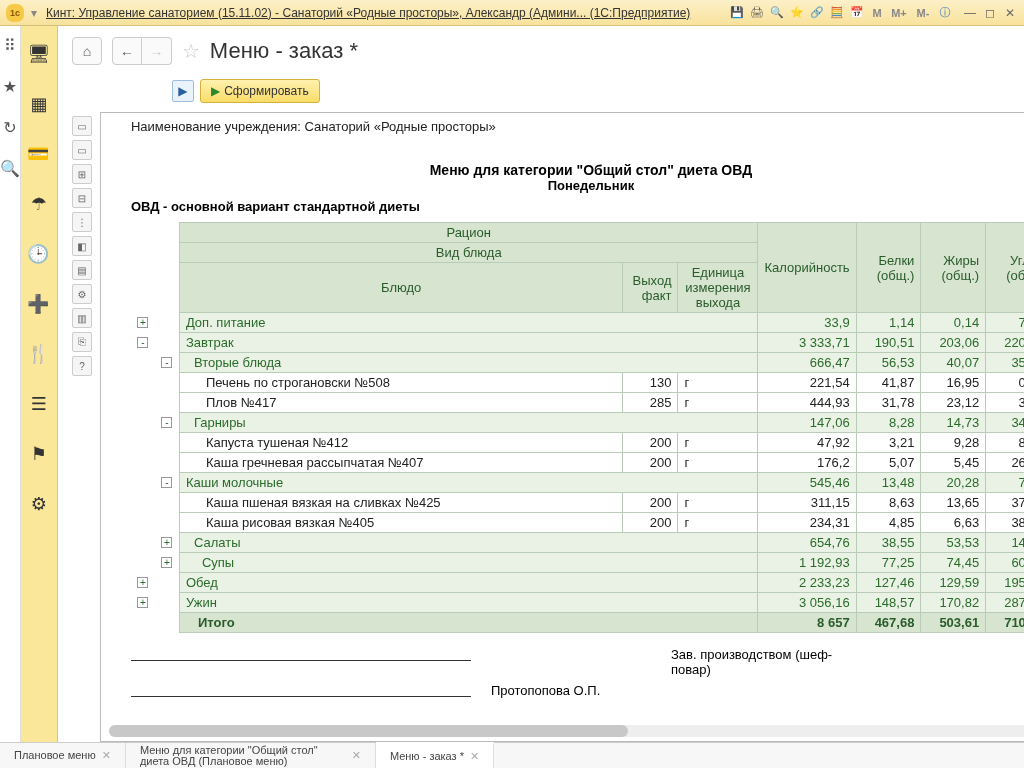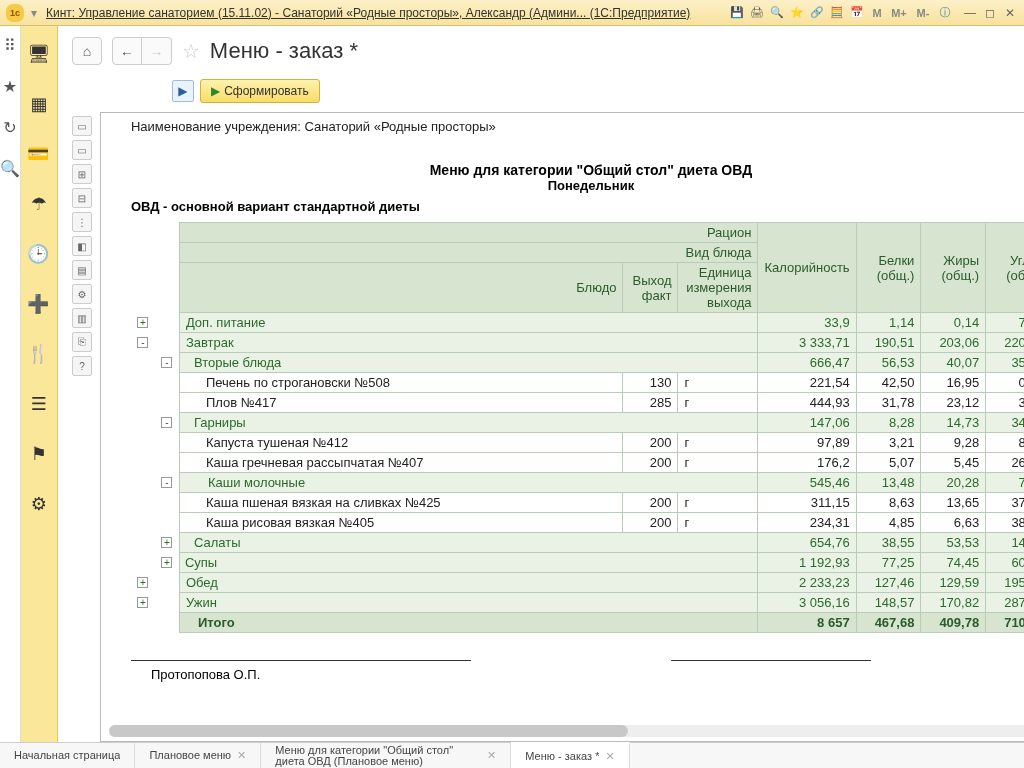--- a/index.html
+++ b/index.html
@@ -39,21 +39,21 @@
 .side-tools span { width: 20px; height: 20px; border: 1px solid #ccc; background: #f5f5f5; display: flex; align-items: center; justify-content: center; font-size: 10px; color: #666; cursor: pointer; border-radius: 2px; }
 .doc-area { flex: 1; border: 1px solid #bbb; overflow: auto; position: relative; background: #fff; }
 .doc-inner { padding: 6px 10px 40px 30px; min-width: 960px; }
 .org-line { font-size: 13px; color: #222; margin-bottom: 12px; }
 .menu-title { text-align: center; font-weight: bold; font-size: 14px; margin-top: 28px; }
 .menu-sub { text-align: center; font-weight: bold; font-size: 13px; margin-bottom: 6px; }
 .diet-note { font-size: 13px; font-weight: bold; margin-bottom: 8px; }
 
 table.grid { border-collapse: collapse; width: 100%; font-size: 13px; }
 table.grid th, table.grid td { border: 1px solid #b8ccb8; padding: 2px 6px; }
-table.grid th { background: #d6e4d0; font-weight: normal; text-align: right; color: #2a5c2a; }
+table.grid th { background: #d6e4d0; font-weight: normal; text-align: center; color: #2a5c2a; }
 table.grid th.num, table.grid td.num { text-align: right; }
 tr.meal td { background: #eaf2e5; color: #2a6b2a; font-weight: normal; }
 tr.group td { background: #eaf2e5; color: #2a6b2a; }
 tr.dish td { background: #fff; color: #222; }
 tr.total td { background: #d6e4d0; color: #2a5c2a; font-weight: bold; padding-left: 18px; }
 .tree-col { width: 24px; border: none !important; background: #fff !important; text-align: center; color: #7a7a7a; font-size: 10px; cursor: pointer; }
 .tree-box { display: inline-block; width: 11px; height: 11px; border: 1px solid #999; line-height: 9px; font-size: 10px; text-align: center; background: #fff; }
 
 .signatures { margin-top: 14px; font-size: 13px; display: grid; grid-template-columns: 340px 200px 200px; row-gap: 6px; }
 .sig-line { border-bottom: 1px solid #333; height: 14px; }
@@ -204,21 +204,21 @@
                   <td class="num">40,07</td>
                   <td class="num">35,14</td>
                 </tr>
                 <tr class="dish">
                   <td class="tree-col"></td>
                   <td class="tree-col"></td>
                   <td style="padding-left: 26px;">Печень по строгановски №508</td>
                   <td class="num">130</td>
                   <td>г</td>
                   <td class="num">221,54</td>
-                  <td class="num">42,50</td>
+                  <td class="num">41,87</td>
                   <td class="num">16,95</td>
                   <td class="num">0,44</td>
                 </tr>
                 <tr class="dish">
                   <td class="tree-col"></td>
                   <td class="tree-col"></td>
                   <td style="padding-left: 26px;">Плов №417</td>
                   <td class="num">285</td>
                   <td>г</td>
                   <td class="num">444,93</td>
@@ -234,40 +234,40 @@
                   <td class="num">8,28</td>
                   <td class="num">14,73</td>
                   <td class="num">34,37</td>
                 </tr>
                 <tr class="dish">
                   <td class="tree-col"></td>
                   <td class="tree-col"></td>
                   <td style="padding-left: 26px;">Капуста тушеная №412</td>
                   <td class="num">200</td>
                   <td>г</td>
-                  <td class="num">97,89</td>
+                  <td class="num">47,92</td>
                   <td class="num">3,21</td>
                   <td class="num">9,28</td>
                   <td class="num">8,32</td>
                 </tr>
                 <tr class="dish">
                   <td class="tree-col"></td>
                   <td class="tree-col"></td>
                   <td style="padding-left: 26px;">Каша гречневая рассыпчатая №407</td>
                   <td class="num">200</td>
                   <td>г</td>
                   <td class="num">176,2</td>
                   <td class="num">5,07</td>
                   <td class="num">5,45</td>
                   <td class="num">26,05</td>
                 </tr>
                 <tr class="group">
                   <td class="tree-col"></td>
                   <td class="tree-col"><span class="tree-box">-</span></td>
-                  <td colspan="3" style="padding-left: 28px;">Каши молочные</td>
+                  <td colspan="3" style="padding-left: 6px;">Каши молочные</td>
                   <td class="num">545,46</td>
                   <td class="num">13,48</td>
                   <td class="num">20,28</td>
                   <td class="num">75,9</td>
                 </tr>
                 <tr class="dish">
                   <td class="tree-col"></td>
                   <td class="tree-col"></td>
                   <td style="padding-left: 26px;">Каша пшеная вязкая на сливках №425</td>
                   <td class="num">200</td>
@@ -293,21 +293,21 @@
                   <td class="tree-col"><span class="tree-box">+</span></td>
                   <td colspan="3" style="padding-left: 14px;">Салаты</td>
                   <td class="num">654,76</td>
                   <td class="num">38,55</td>
                   <td class="num">53,53</td>
                   <td class="num">14,31</td>
                 </tr>
                 <tr class="group">
                   <td class="tree-col"></td>
                   <td class="tree-col"><span class="tree-box">+</span></td>
-                  <td colspan="3" style="padding-left: 5px; margin-left: 34px;">Супы</td>
+                  <td colspan="3" style="padding-left: 22px; margin-left: 34px;">Супы</td>
                   <td class="num">1 192,93</td>
                   <td class="num">77,25</td>
                   <td class="num">74,45</td>
                   <td class="num">60,86</td>
                 </tr>
                 <tr class="meal">
                   <td class="tree-col"><span class="tree-box">+</span></td>
                   <td class="tree-col"></td>
                   <td colspan="3">Обед</td>
                   <td class="num">2 233,23</td>
@@ -323,46 +323,44 @@
                   <td class="num">148,57</td>
                   <td class="num">170,82</td>
                   <td class="num">287,21</td>
                 </tr>
                 <tr class="total">
                   <td class="tree-col"></td>
                   <td class="tree-col"></td>
                   <td colspan="3">Итого</td>
                   <td class="num">8 657</td>
                   <td class="num">467,68</td>
-                  <td class="num">409,78</td>
+                  <td class="num">503,61</td>
                   <td class="num">710,37</td>
                 </tr>
               </tbody>
           </table>
 
           <div class="signatures">
             <div class="sig-line"></div>
             <div></div>
+            <div>Зав. производством (шеф-повар)</div>
             <div class="sig-line"></div>
             <div style="padding-left:20px">Протопопова О.П.</div>
           </div>
         </div>
         <div class="hscroll">
             <div class="thumb"></div>
           </div>
       </div>
     </div>
   </div>
 </div>
 
 <div class="bottom-tabs" id="tabs">
     <div class="tab">
-      <span class="lbl">Начальная страница</span>
-    </div>
-    <div class="tab">
       <span class="lbl">Плановое меню</span>
       <span class="tx">✕</span>
     </div>
     <div class="tab">
       <span class="lbl">Меню для категории "Общий стол" диета ОВД (Плановое меню)</span>
       <span class="tx">✕</span>
     </div>
     <div class="tab active">
       <span class="lbl">Меню - заказ *</span>
       <span class="tx">✕</span>

